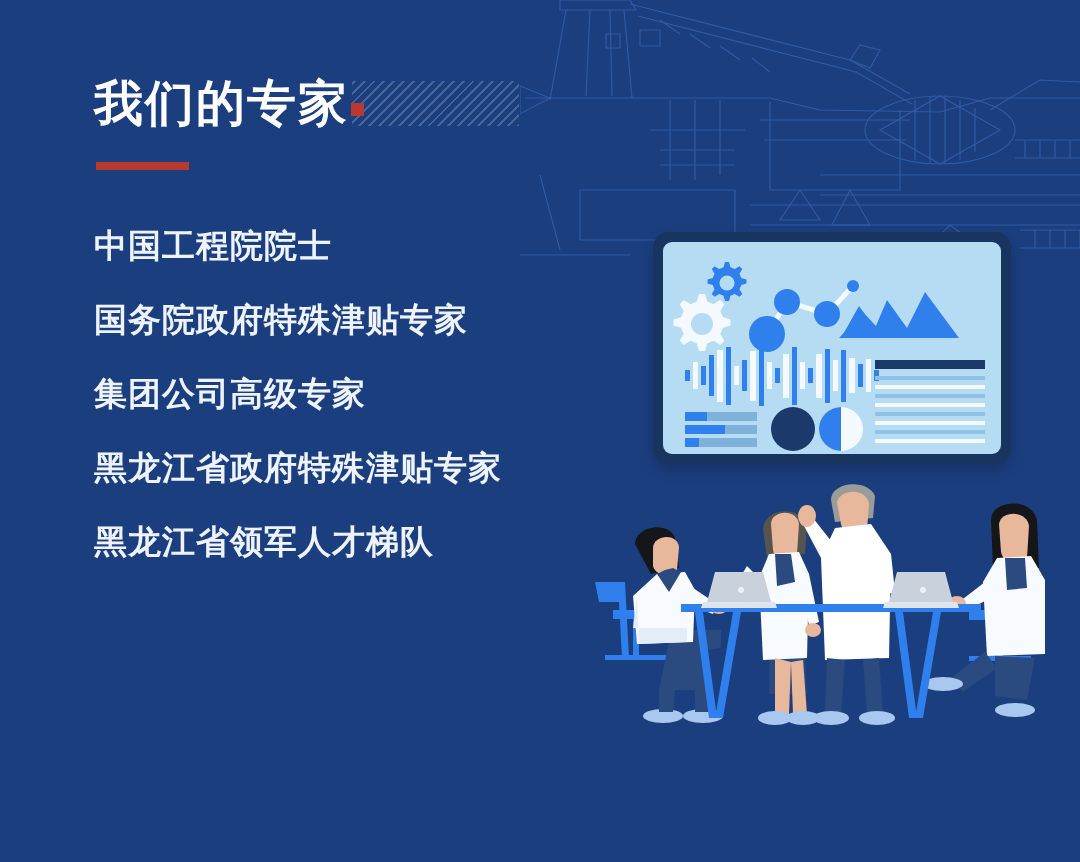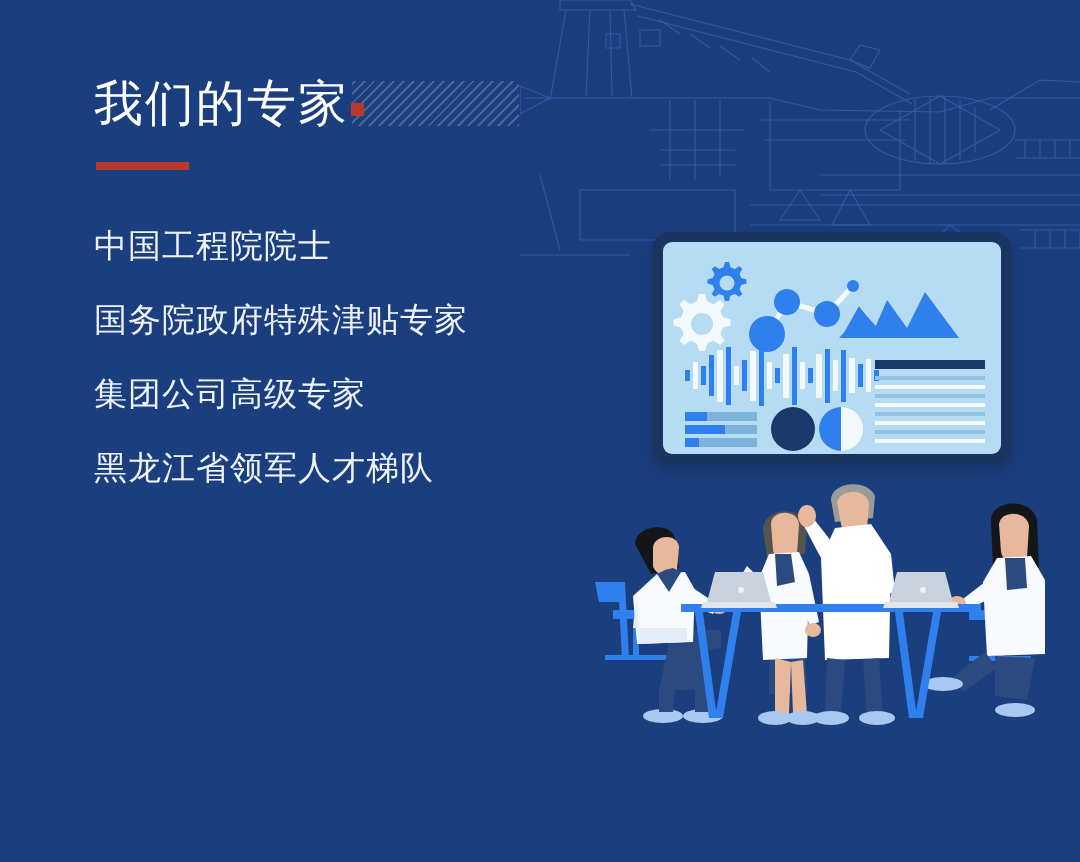--- a/index.html
+++ b/index.html
@@ -11,21 +11,21 @@
   }
   .stage{position:absolute;inset:0;width:1080px;height:862px;overflow:hidden;}
 
   
   .blueprint{position:absolute;left:520px;top:-10px;width:600px;height:280px;opacity:.55;}
   .blueprint svg{width:100%;height:100%;display:block;}
 
   
   .title{
     position:absolute;left:94px;top:74px;
-    color:#ffffff;font-size:49px;font-weight:normal;letter-spacing:2px;
+    color:#ffffff;font-size:49px;font-weight:bold;letter-spacing:2px;
     line-height:58px;white-space:nowrap;
   }
   .hatch{
     position:absolute;left:352px;top:81px;width:167px;height:45px;
     background:repeating-linear-gradient(-45deg,
       rgba(255,255,255,.20) 0px, rgba(255,255,255,.20) 2px,
       rgba(255,255,255,0) 2px, rgba(255,255,255,0) 7px);
   }
   .red-square{
     position:absolute;left:351px;top:103px;width:13px;height:13px;
@@ -33,21 +33,21 @@
   }
   .red-bar{
     position:absolute;left:96px;top:162px;width:93px;height:8px;
     background:#b8392e;
   }
 
   
   .list{position:absolute;left:94px;top:209px;width:470px;}
   .list-item{
     color:#eef3fb;font-size:33px;line-height:74px;
-    white-space:nowrap;letter-spacing:1px;font-weight:400;
+    white-space:nowrap;letter-spacing:1px;font-weight:700;
   }
 
   
   .device{
     position:absolute;left:653px;top:232px;width:358px;height:232px;
     background:#17355f;border-radius:16px;
     box-shadow:0 6px 14px rgba(0,0,0,.18);
   }
   .screen{
     position:absolute;left:10px;top:10px;right:10px;bottom:10px;
@@ -107,20 +107,21 @@
 
   <div class="hatch"></div>
   <div class="red-square"></div>
   <div class="title">我们的专家</div>
   <div class="red-bar"></div>
 
   <div class="list">
     <div class="list-item">中国工程院院士</div>
     <div class="list-item">国务院政府特殊津贴专家</div>
     <div class="list-item">集团公司高级专家</div>
+    <div class="list-item">黑龙江省政府特殊津贴专家</div>
     <div class="list-item">黑龙江省领军人才梯队</div>
   </div>
 
   <div class="device">
     <div class="screen">
       <svg viewBox="0 0 338 212" xmlns="http://www.w3.org/2000/svg">
 
         <g fill="#2f80ed">
           <path d="M62 20 l4 0 1.5 5.2 4.3 1.8 4.6-2.8 2.9 2.9 -2.8 4.6 1.8 4.3 5.2 1.5 0 4 -5.2 1.5 -1.8 4.3 2.8 4.6 -2.9 2.9 -4.6-2.8 -4.3 1.8 -1.5 5.2 -4 0 -1.5-5.2 -4.3-1.8 -4.6 2.8 -2.9-2.9 2.8-4.6 -1.8-4.3 -5.2-1.5 0-4 5.2-1.5 1.8-4.3 -2.8-4.6 2.9-2.9 4.6 2.8 4.3-1.8 Z"></path>
           <circle cx="64" cy="41" r="7.5" fill="#b6dcf4"></circle>

